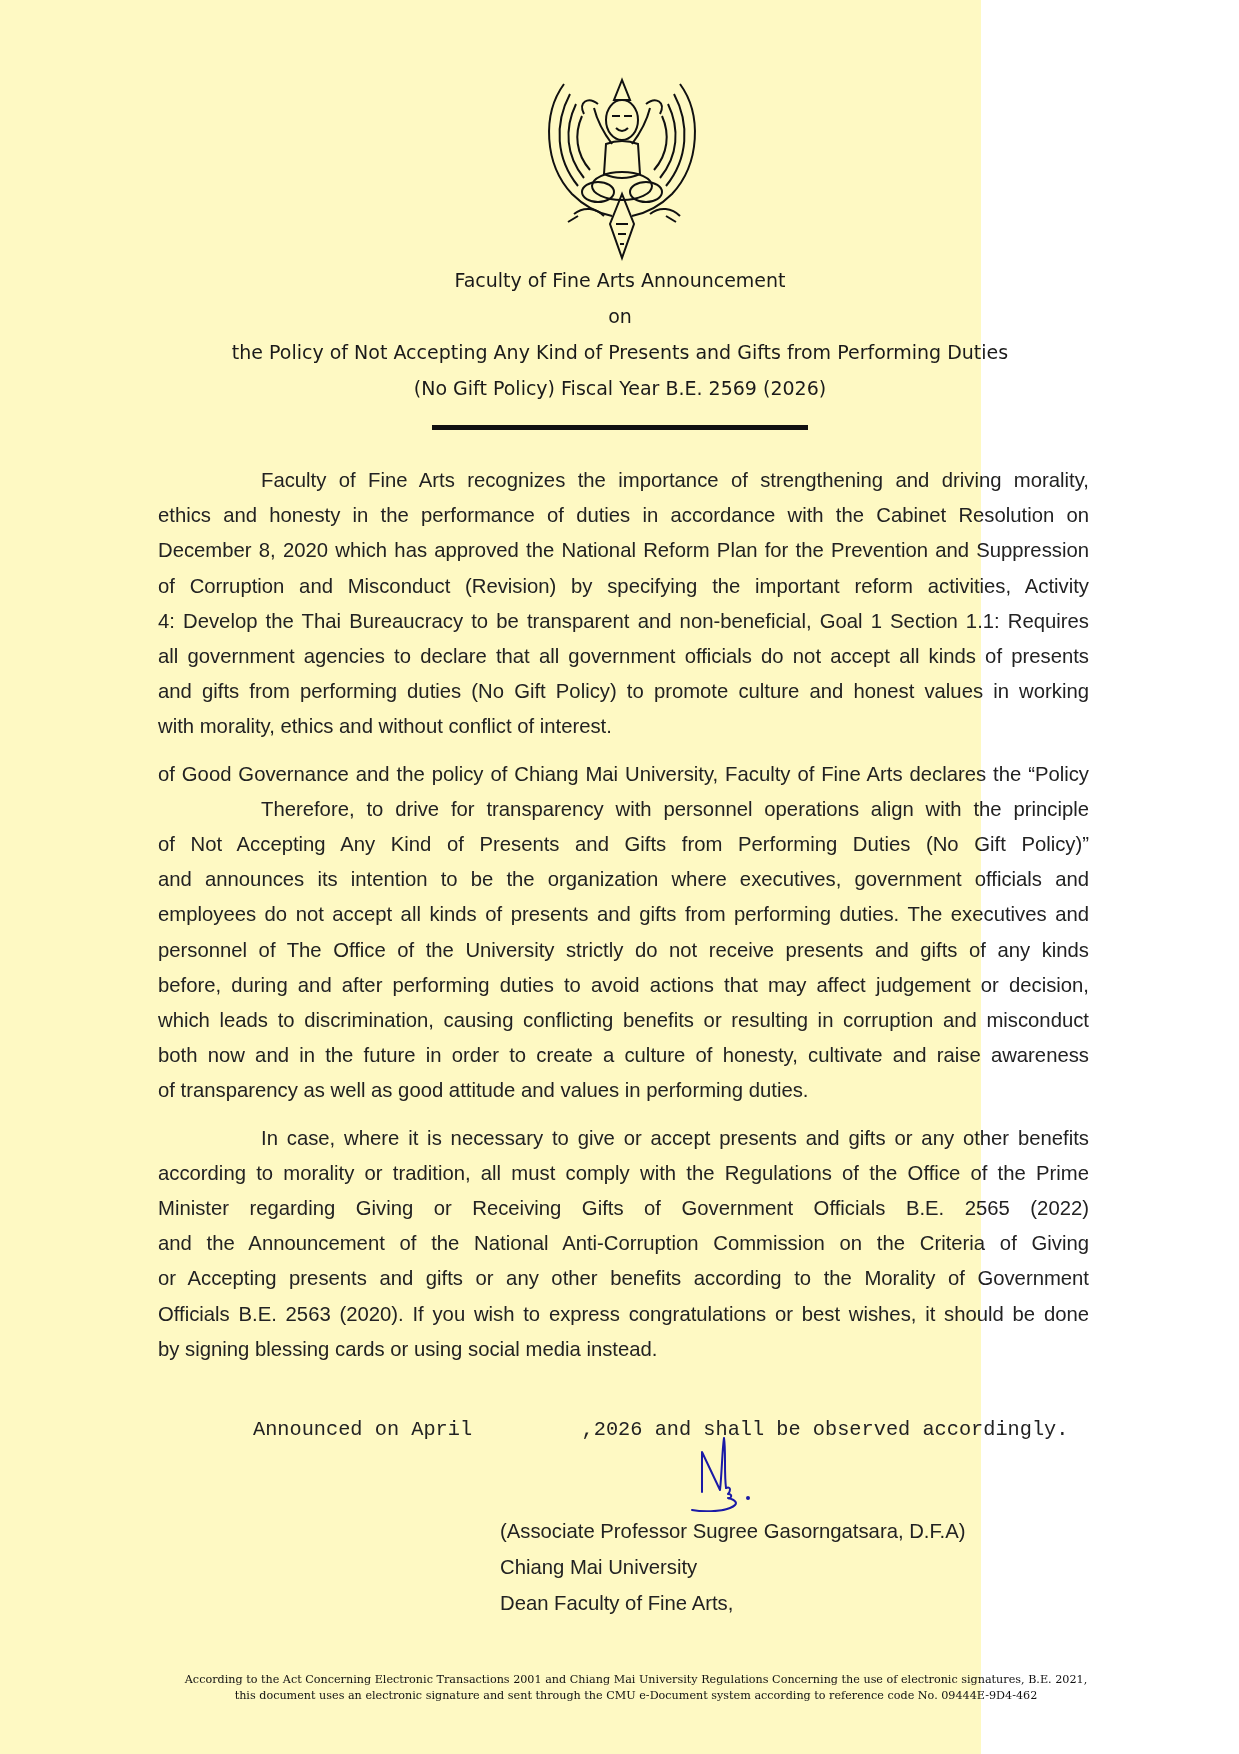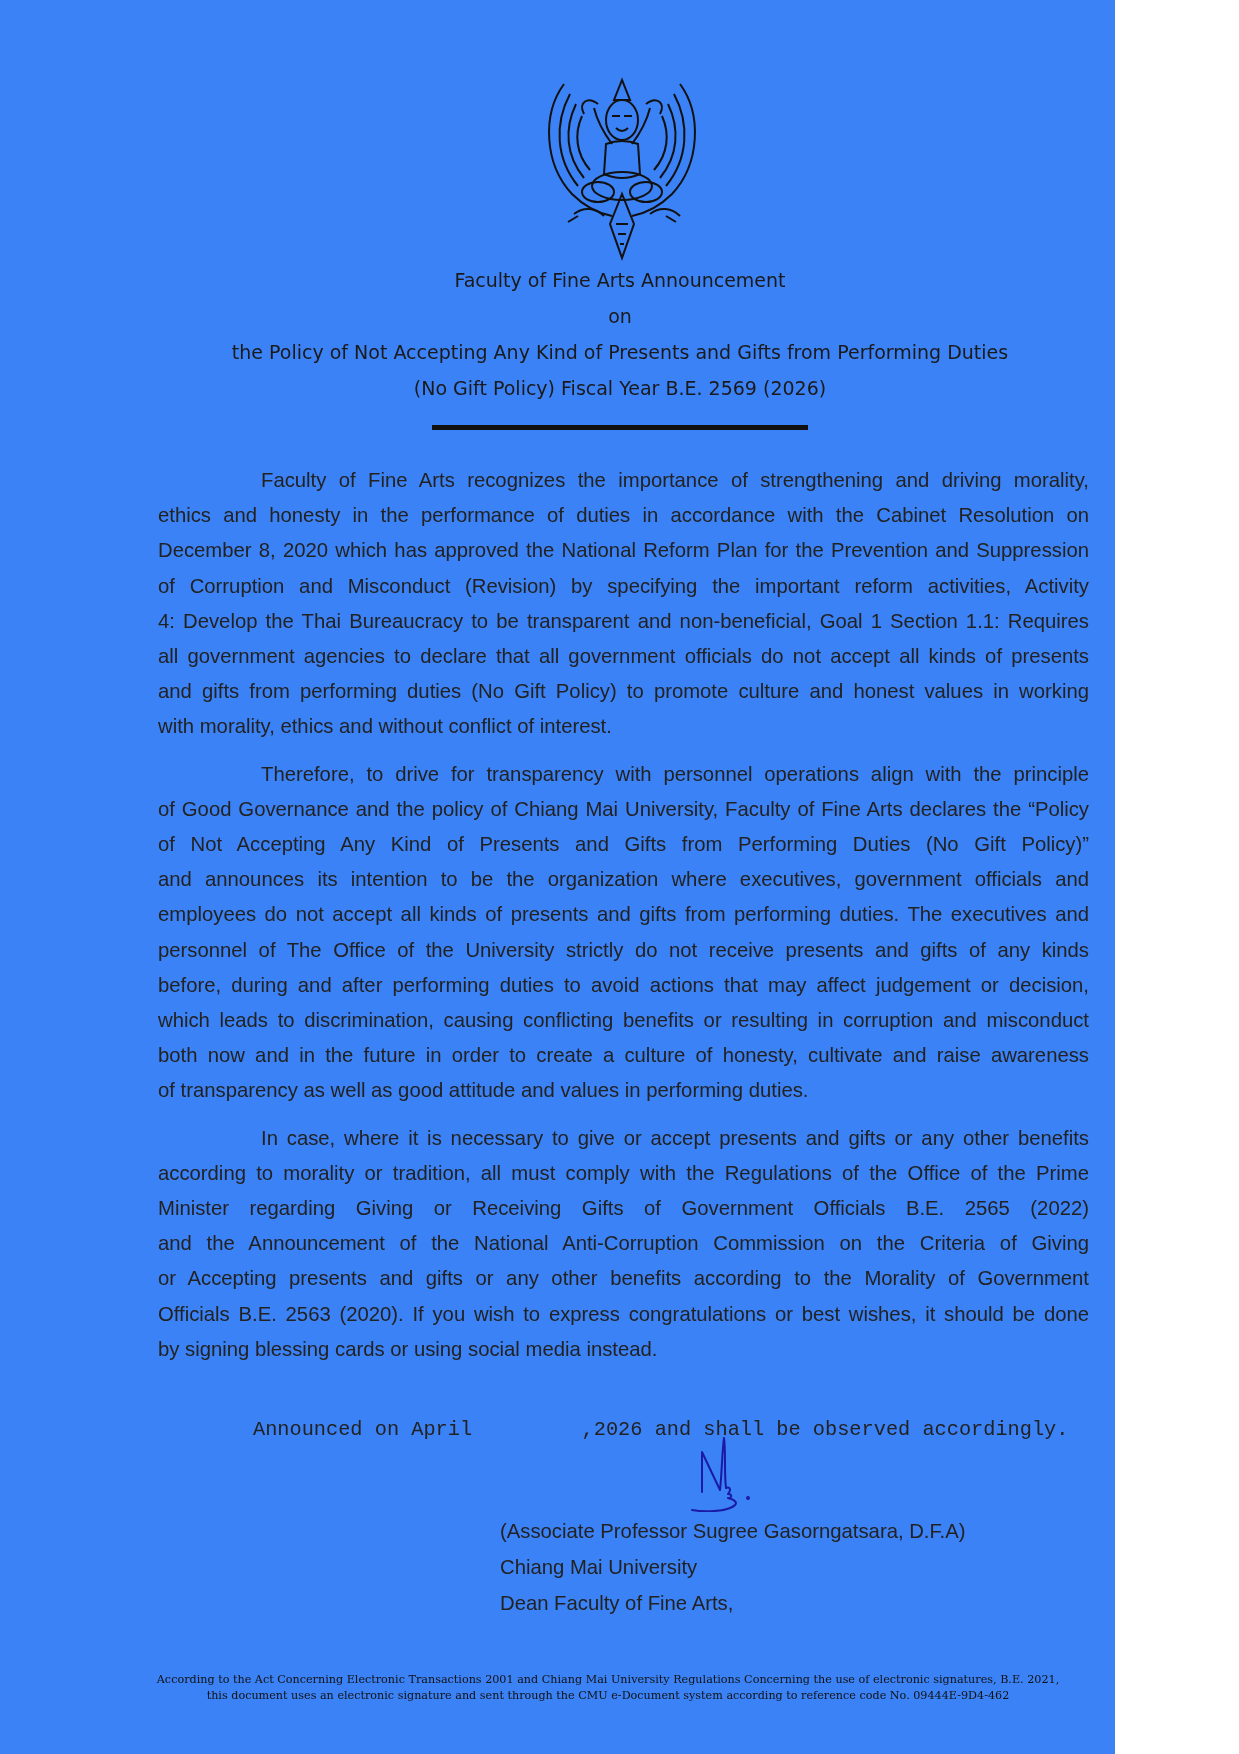--- a/index.html
+++ b/index.html
@@ -1,33 +1,33 @@
 <!DOCTYPE html>
 <html><head>
   <meta charset="utf-8">
   <style>
     html, body { margin: 0; padding: 0; background: #ffffff; }
     body { width: 1239px; height: 1754px; position: relative; overflow: hidden; color: #1a1a1a; }
-    .page { position: absolute; left: 0; top: 0; width: 1115px; height: 1754px; background: #3b82f6; }
+    .page { position: absolute; left: 0; top: 0; width: 981px; height: 1754px; background: #fef9c3; }
     .emblem { position: absolute; left: 532px; top: 74px; width: 180px; height: 188px; }
     .title-block { position: absolute; left: 150px; top: 262px; width: 940px; text-align: center;
       font-family: "DejaVu Sans", sans-serif; font-size: 19px; line-height: 36px; letter-spacing: 0px; }
     .title-line { display: block; white-space: nowrap; }
     .rule { position: absolute; left: 432px; top: 425px; width: 376px; height: 5px; background: #111; }
     .body-text { position: absolute; left: 150px; top: 463px; width: 939px;
       font-family: "Liberation Sans", sans-serif; font-size: 20.3px; line-height: 35.2px; text-align: justify; color: #222; }
     .para { margin: 0 0 12px 8px; text-indent: 103px; }
     .para .ln { display: block; text-align: justify; text-align-last: justify; white-space: nowrap; }
     .para .ln.last { text-align-last: left; }
     .announce { position: absolute; left: 253px; top: 1418px; font-family: Liberation Mono, monospace; font-size: 20.3px; color: #222; white-space: pre; }
     .signature { position: absolute; left: 690px; top: 1432px; width: 100px; height: 80px; }
     .signer { position: absolute; left: 500px; top: 1513px; width: 465px; text-align: left;
       font-family: "Liberation Sans", sans-serif; font-size: 20.3px; line-height: 36px; color: #222; }
     .signer span { display: block; white-space: nowrap; }
-    .footnote { position: absolute; left: 108px; top: 1672px; width: 1000px; text-align: center;
+    .footnote { position: absolute; left: 136px; top: 1672px; width: 1000px; text-align: center;
       font-family: "DejaVu Serif", serif; font-size: 11.2px; line-height: 16px; color: #111; }
     .footnote span { display: block; white-space: nowrap; }
   </style>
 </head>
 <body>
 
 <div class="page">
 
   <svg class="emblem" viewBox="0 0 180 188">
     <g fill="none" stroke="#111" stroke-width="2">
@@ -76,22 +76,22 @@
       <span class="ln" style="padding-left: 103px;">Faculty of Fine Arts  recognizes the importance of strengthening and driving morality,</span>
       <span class="ln">ethics and honesty in the performance of duties in accordance with the Cabinet Resolution on</span>
       <span class="ln">December 8, 2020 which has approved the National Reform Plan for the Prevention and Suppression</span>
       <span class="ln">of Corruption and Misconduct (Revision) by specifying the important reform activities, Activity</span>
       <span class="ln">4: Develop the Thai Bureaucracy to be transparent and non-beneficial, Goal 1 Section 1.1: Requires</span>
       <span class="ln">all government agencies to declare that all government officials do not accept all kinds of presents</span>
       <span class="ln">and gifts from performing duties (No Gift Policy) to promote culture and honest values in working</span>
       <span class="ln last">with morality, ethics and without conflict of interest.</span>
     </p>
     <p class="para" style="text-indent: 0px;">
+      <span class="ln">of Good Governance and the policy of Chiang Mai University, Faculty of Fine Arts declares the “Policy</span>
       <span class="ln" style="padding-left: 103px;">Therefore, to drive for transparency with personnel operations align with the principle</span>
-      <span class="ln">of Good Governance and the policy of Chiang Mai University, Faculty of Fine Arts declares the “Policy</span>
       <span class="ln">of Not Accepting Any Kind of Presents and Gifts from Performing Duties (No Gift Policy)”</span>
       <span class="ln">and announces its intention to be the organization where executives, government officials and</span>
       <span class="ln">employees do not accept all kinds of presents and gifts from performing duties. The executives and</span>
       <span class="ln">personnel of  The Office of the University strictly do not receive presents and gifts of any kinds</span>
       <span class="ln">before, during  and after performing duties to avoid actions that may affect judgement or decision,</span>
       <span class="ln">which leads to discrimination, causing conflicting benefits or resulting in corruption and misconduct</span>
       <span class="ln">both now and in the future in order to create a culture of honesty, cultivate and raise awareness</span>
       <span class="ln last">of transparency as well as good attitude and values in performing duties.</span>
     </p>
     <p class="para" style="text-indent: 0px;">

